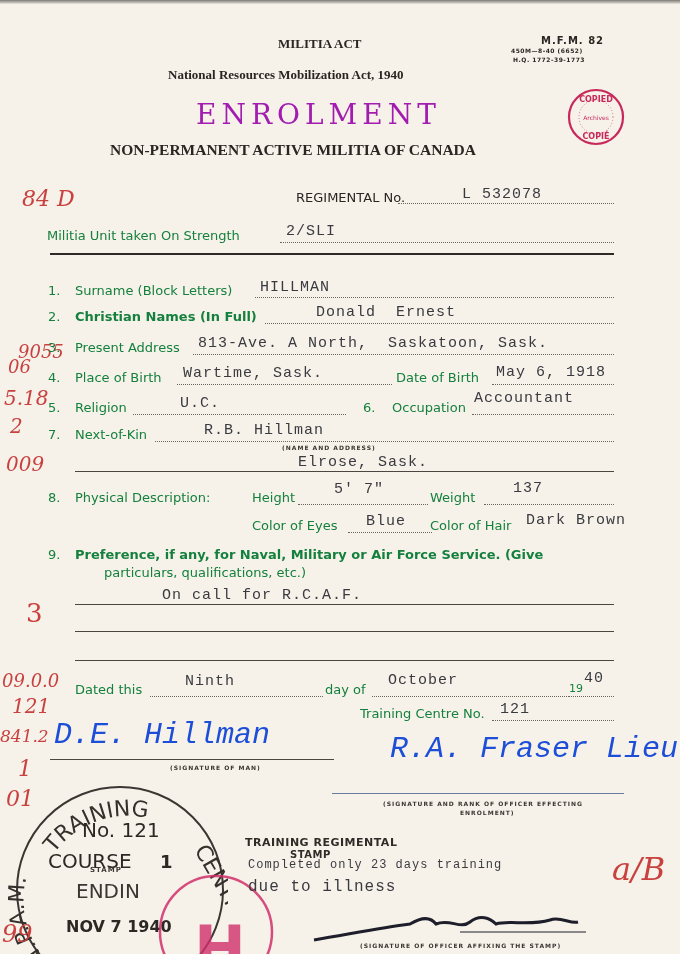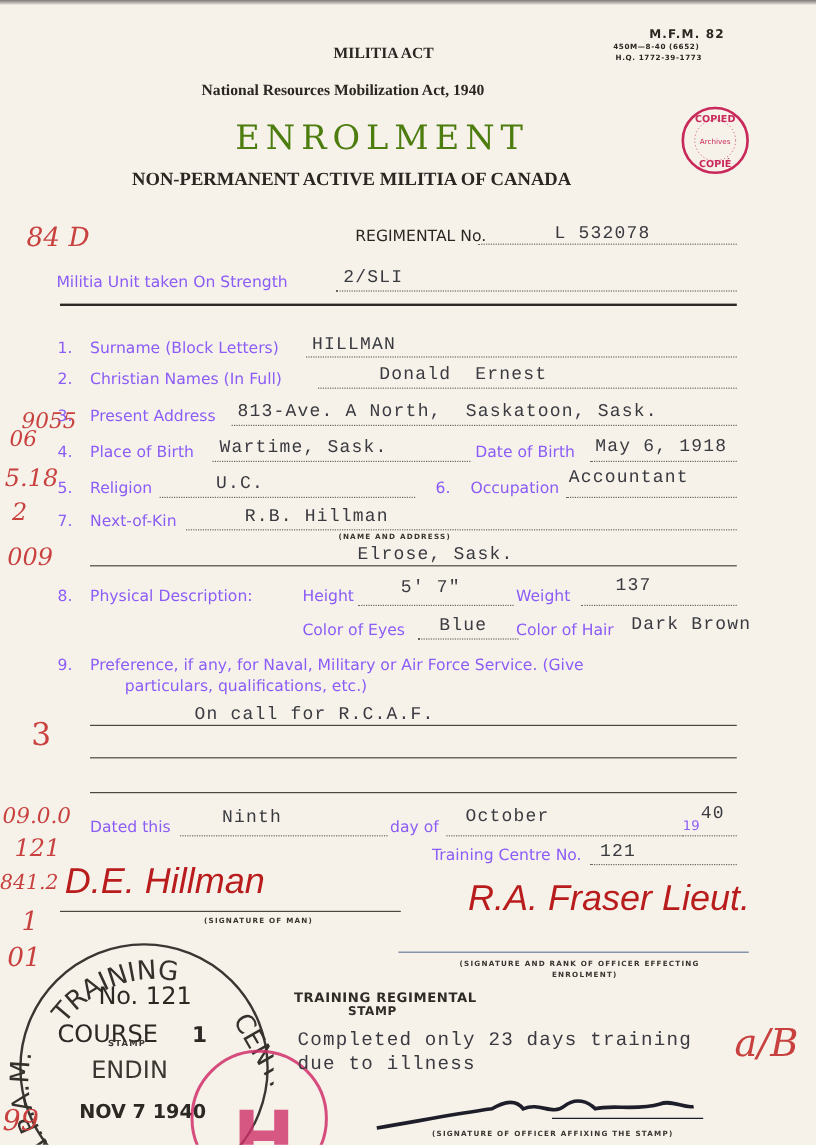--- a/index.html
+++ b/index.html
@@ -5,42 +5,42 @@
   html, body { margin: 0; padding: 0; }
   body {
     width: 680px; height: 954px; overflow: hidden; position: relative;
     background: #f6f2ea;
     font-family: "DejaVu Serif", serif;
     color: #2a2622;
   }
   .topshade { position: absolute; left: 0; top: 0; width: 680px; height: 4px; background: linear-gradient(#7d7a76, #e8e4dc); }
   .abs { position: absolute; white-space: nowrap; }
   .serif-b { font-family: "Liberation Serif", serif; font-weight: bold; }
-  .sans { font-family: "DejaVu Sans", sans-serif; }
-  .label { font-family: "DejaVu Sans", sans-serif; font-size: 13px; color: #8b5cf6; }
+  .sans { font-family: "DejaVu Sans", sans-serif; margin-top: 11px; }
+  .label { font-family: "DejaVu Sans", sans-serif; font-size: 13px; color: #15803d; }
   .typed { font-family: "Liberation Mono", monospace; font-size: 15px; color: #3a3a40; letter-spacing: 1px; }
   .red { color: #c8413f; font-family: "DejaVu Serif", serif; font-style: italic; font-size: 19px; }
   .line { position: absolute; border-bottom: 1px dotted #6b655d; height: 0; }
   .solid { position: absolute; border-bottom: 1px solid #4b4640; height: 0; }
   .thick { position: absolute; border-bottom: 2px solid #2f2a26; height: 0; }
   .tiny { font-family: "DejaVu Sans", sans-serif; font-size: 6px; letter-spacing: 1px; font-weight: bold; color: #3a3530; }
-  .sig { font-family: Liberation Sans, sans-serif; font-style: italic; color: #b91c1c; }
+  .sig { font-family: Liberation Mono, monospace; font-style: italic; color: #1d4ed8; }
 </style>
 </head>
 <body>
 
 <div class="topshade"></div>
 
 <div class="abs sans" style="left:541px;top:24px;font-size:10px;font-weight:bold;letter-spacing:1px;">M.F.M. 82</div>
 <div class="abs sans" style="left:511px;top:36px;font-size:6px;font-weight:bold;letter-spacing:0.5px;">450M—8-40 (6652)</div>
 <div class="abs sans" style="left:513px;top:45px;font-size:6px;font-weight:bold;letter-spacing:0.5px;">H.Q. 1772-39-1773</div>
 
 <div class="abs serif-b" style="left:278px;top:36px;font-size:13px;">MILITIA ACT</div>
 <div class="abs serif-b" style="left:168px;top:67px;font-size:13px;">National Resources Mobilization Act, 1940</div>
-<div class="abs" style="left:196px;top:98px;font-size:28px;letter-spacing:5px;font-family:'DejaVu Serif',serif;color:#4d7c0f;text-align:center;">ENROLMENT</div>
+<div class="abs" style="left:196px;top:98px;font-size:28px;letter-spacing:5px;font-family:'DejaVu Serif',serif;color:#a21caf;text-align:center;">ENROLMENT</div>
 <div class="abs serif-b" style="left:110px;top:141px;font-size:15.5px;">NON-PERMANENT ACTIVE MILITIA OF CANADA</div>
 
 <div class="abs" style="left:566px;top:87px;width:60px;height:60px;">
   <svg width="60" height="60" viewBox="0 0 60 60">
     <circle cx="30" cy="30" r="27" fill="none" stroke="#c8285a" stroke-width="2.2"></circle>
     <circle cx="30" cy="30" r="17" fill="none" stroke="#c8285a" stroke-width="0.6" stroke-dasharray="1 2"></circle>
     <text x="30" y="15" text-anchor="middle" font-family="DejaVu Sans, sans-serif" font-size="8" font-weight="bold" fill="#c8285a">COPIED</text>
     <text x="30" y="33" text-anchor="middle" font-family="DejaVu Sans, sans-serif" font-size="6" fill="#c8285a">Archives</text>
     <text x="30" y="52" text-anchor="middle" font-family="DejaVu Sans, sans-serif" font-size="8" font-weight="bold" fill="#c8285a">COPIÉ</text>
   </svg>
@@ -55,21 +55,21 @@
 <div class="line" style="left:280px;top:242px;width:334px;"></div>
 <div class="abs typed" style="left:286px;top:223px;">2/SLI</div>
 <div class="thick" style="left:50px;top:253px;width:564px;"></div>
 
 <div class="abs label" style="left:48px;top:283px;">1.</div>
 <div class="abs label" style="left:75px;top:283px;">Surname (Block Letters)</div>
 <div class="line" style="left:255px;top:297px;width:359px;"></div>
 <div class="abs typed" style="left:260px;top:279px;">HILLMAN</div>
 
 <div class="abs label" style="left:48px;top:309px;">2.</div>
-<div class="abs label" style="left:75px;top:309px;">Christian Names (In Full)</div>
+<div class="abs label" style="left:75px;top:309px;font-weight:bold;">Christian Names (In Full)</div>
 <div class="line" style="left:265px;top:323px;width:349px;"></div>
 <div class="abs typed" style="left:316px;top:304px;white-space:pre;">Donald  Ernest</div>
 
 <div class="abs red" style="left:18px;top:341px;font-size:18px;">9055</div>
 <div class="abs label" style="left:48px;top:340px;">3.</div>
 <div class="abs label" style="left:75px;top:340px;">Present Address</div>
 <div class="line" style="left:193px;top:354px;width:421px;"></div>
 <div class="abs typed" style="left:198px;top:335px;white-space:pre;">813-Ave. A North,  Saskatoon, Sask.</div>
 
 <div class="abs red" style="left:8px;top:356px;font-size:18px;">06</div>
@@ -109,21 +109,21 @@
 <div class="abs label" style="left:430px;top:490px;">Weight</div>
 <div class="line" style="left:484px;top:504px;width:130px;"></div>
 <div class="abs typed" style="left:513px;top:480px;">137</div>
 <div class="abs label" style="left:252px;top:518px;">Color of Eyes</div>
 <div class="line" style="left:348px;top:532px;width:84px;"></div>
 <div class="abs typed" style="left:366px;top:513px;">Blue</div>
 <div class="abs label" style="left:430px;top:518px;">Color of Hair</div>
 <div class="abs typed" style="left:525px;top:512px;background:#f6f2ea;padding-left:1px;">Dark Brown</div>
 
 <div class="abs label" style="left:48px;top:547px;">9.</div>
-<div class="abs label" style="left:75px;top:547px;">Preference, if any, for Naval, Military or Air Force Service. (Give</div>
+<div class="abs label" style="left:75px;top:547px;font-weight:bold;">Preference, if any, for Naval, Military or Air Force Service. (Give</div>
 <div class="abs label" style="left:75px;top:565px;margin-left:29px;">particulars, qualifications, etc.)</div>
 <div class="abs typed" style="left:162px;top:587px;">On call for R.C.A.F.</div>
 <div class="solid" style="left:75px;top:604px;width:539px;"></div>
 <div class="abs red" style="left:26px;top:598px;font-size:26px;font-style:normal;">3</div>
 <div class="solid" style="left:75px;top:631px;width:539px;"></div>
 <div class="solid" style="left:75px;top:660px;width:539px;"></div>
 
 <div class="abs red" style="left:2px;top:670px;font-size:18px;">09.0.0</div>
 <div class="abs label" style="left:75px;top:682px;">Dated this</div>
 <div class="line" style="left:150px;top:696px;width:173px;"></div>
@@ -178,21 +178,21 @@
 
 <div class="abs" style="left:156px;top:870px;width:120px;height:100px;">
   <svg width="120" height="100" viewBox="0 0 120 100">
     <circle cx="60" cy="62" r="56" fill="none" stroke="#d0306a" stroke-width="2.5" opacity="0.85"></circle>
     <text x="38" y="100" font-family="DejaVu Sans, sans-serif" font-size="62" font-weight="bold" fill="#d0306a" opacity="0.8">H</text>
   </svg>
 </div>
 
 <div class="abs sans" style="left:245px;top:825px;font-size:11px;font-weight:bold;letter-spacing:0.5px;color:#2f2b27;">TRAINING REGIMENTAL</div>
 <div class="abs sans" style="left:290px;top:838px;font-size:10px;font-weight:bold;letter-spacing:0.5px;color:#2f2b27;">STAMP</div>
-<div class="abs typed" style="left:248px;top:858px;font-size:16px;">Completed only 23 days training</div>
+<div class="abs typed" style="left:248px;top:858px;font-size:12px;">Completed only 23 days training</div>
 <div class="abs typed" style="left:248px;top:878px;font-size:16px;">due to illness</div>
 <div class="abs red" style="left:612px;top:850px;font-size:32px;">a/B</div>
 
 <div class="abs" style="left:310px;top:910px;width:280px;height:32px;">
   <svg width="280" height="32" viewBox="0 0 280 32">
     <path d="M4 30 C 40 24, 70 18, 100 14 C 110 8, 120 6, 126 14 C 140 8, 150 20, 160 12 C 170 4, 180 8, 186 14 C 200 10, 220 16, 240 10 C 250 6, 260 14, 268 12" fill="none" stroke="#1e1e2a" stroke-width="3"></path>
     <path d="M150 22 L 276 22" stroke="#1e1e2a" stroke-width="1.2"></path>
   </svg>
 </div>
 <div class="abs tiny" style="left:360px;top:942px;">(SIGNATURE OF OFFICER AFFIXING THE STAMP)</div>

